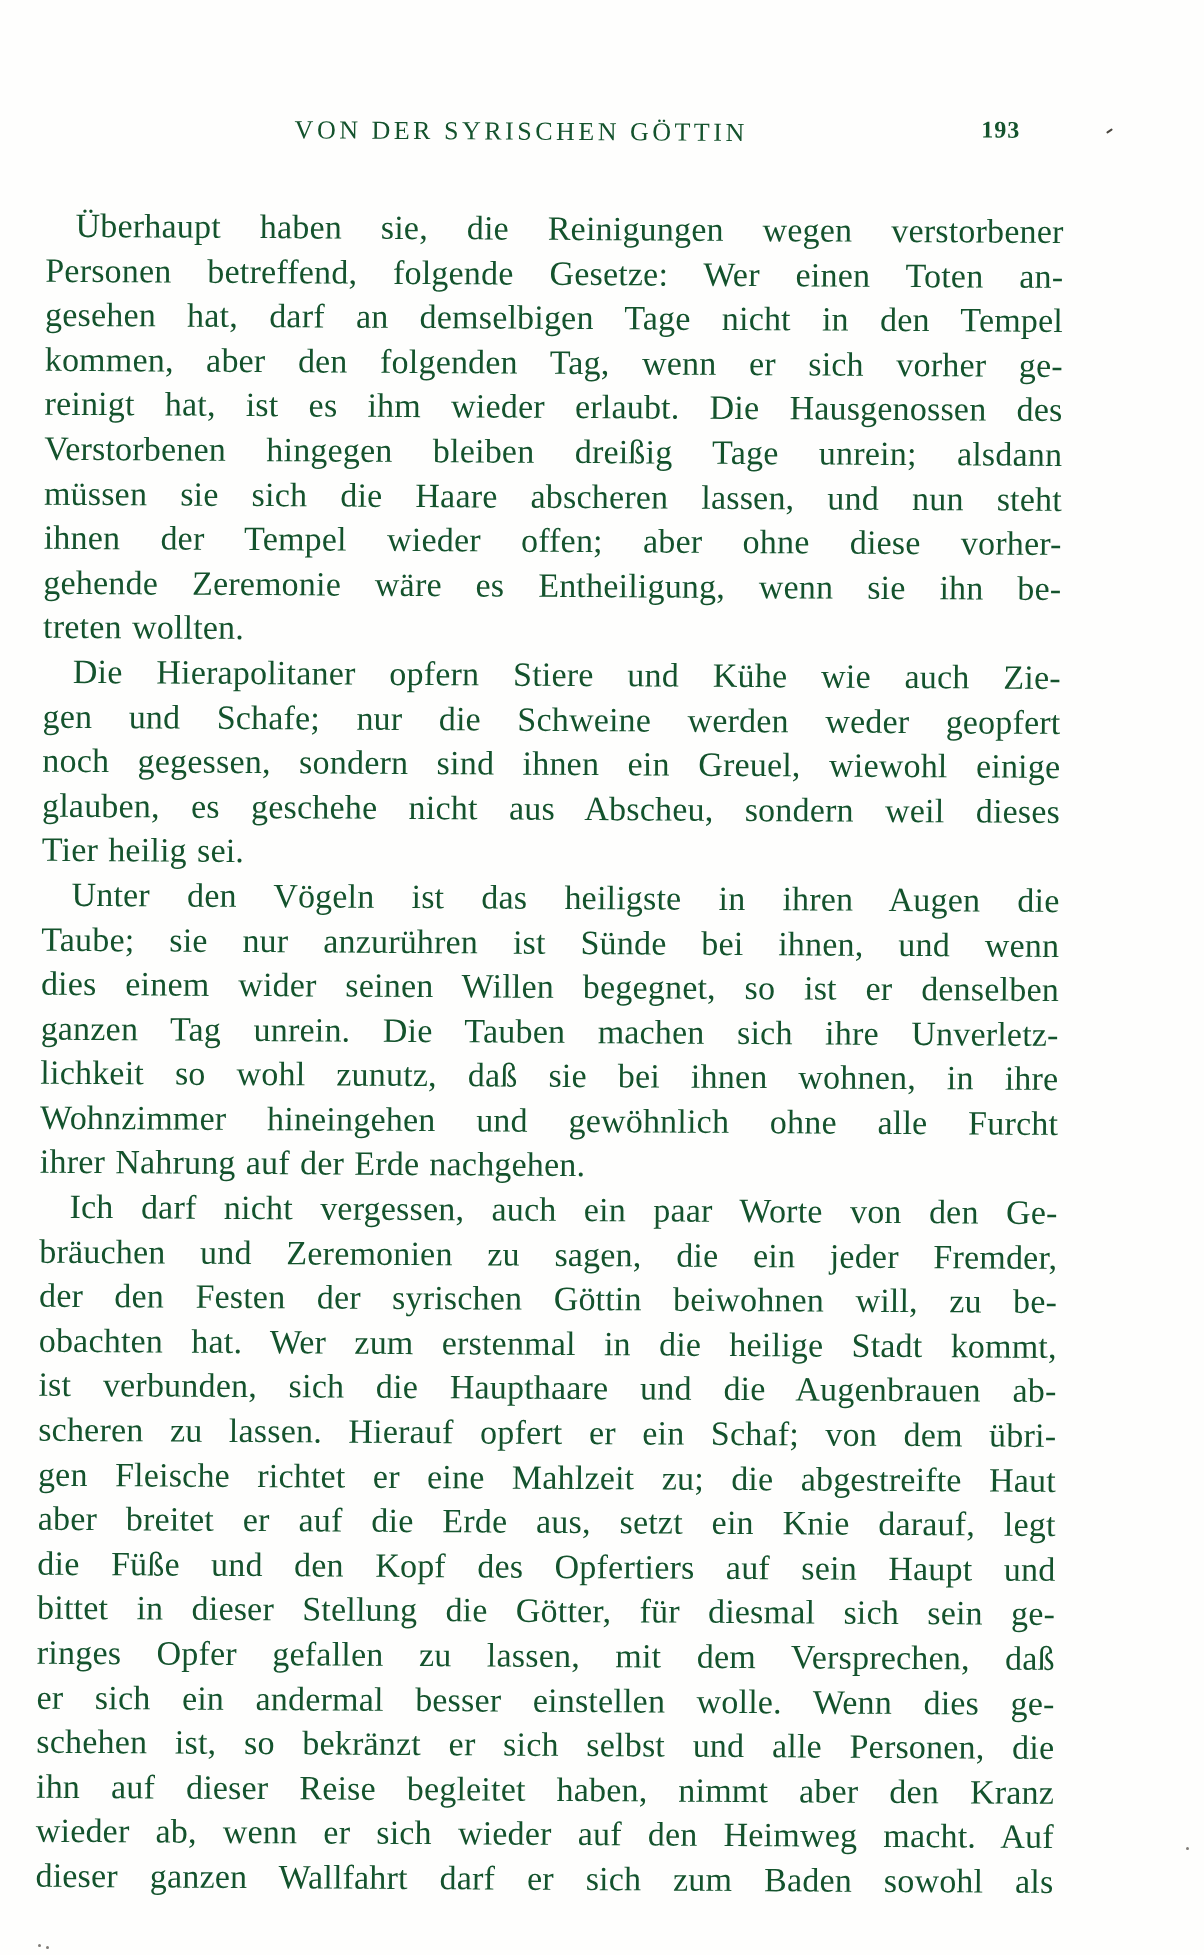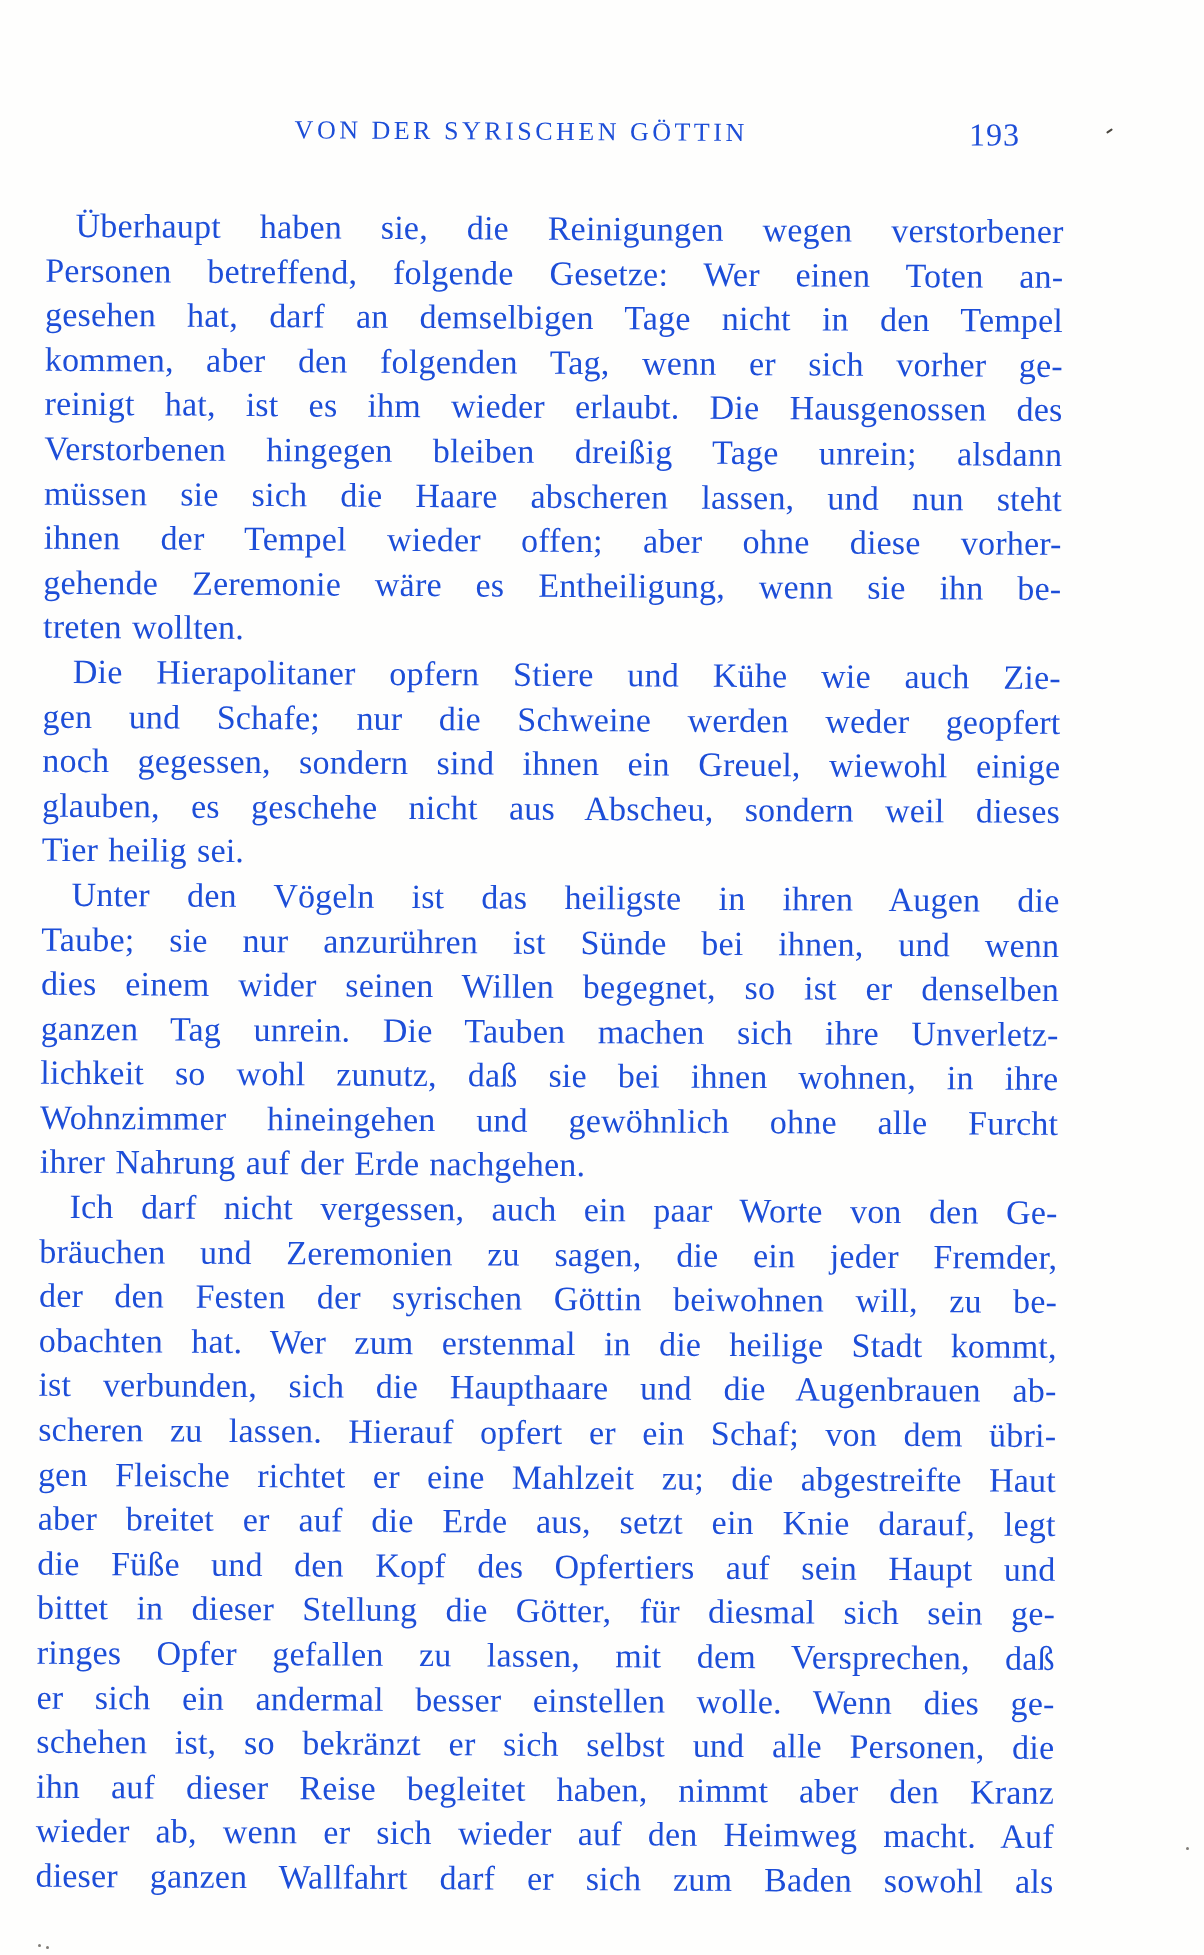--- a/index.html
+++ b/index.html
@@ -9,21 +9,21 @@
   body {
     width: 1204px;
     height: 1955px;
     background: #fefefd;
     overflow: hidden;
   }
   .page {
     position: absolute;
     inset: 0;
     background: #fefefd;
-    color: #1d4ed8;
+    color: #14532d;
     font-family: "Liberation Serif", "DejaVu Serif", serif;
   }
   .content {
     position: absolute;
     left: 47px;
     top: 0;
     width: 1018px;
     height: 1955px;
     transform: rotate(0.35deg);
     transform-origin: 100% 0;
@@ -41,23 +41,23 @@
     right: 68px;
     text-align: center;
     font-size: 26px;
     letter-spacing: 3.5px;
     white-space: nowrap;
   }
   .page-number {
     position: absolute;
     right: 44px;
     top: -3px;
-    font-size: 32px;
+    font-size: 24px;
     letter-spacing: 1px;
-    font-weight: 400;
+    font-weight: 700;
   }
   .page-body {
     position: absolute;
     top: 210px;
     left: 0;
     right: 0;
     font-size: 34px;
     line-height: 44.6px;
     letter-spacing: 0.2px;
     word-spacing: 1.5px;

